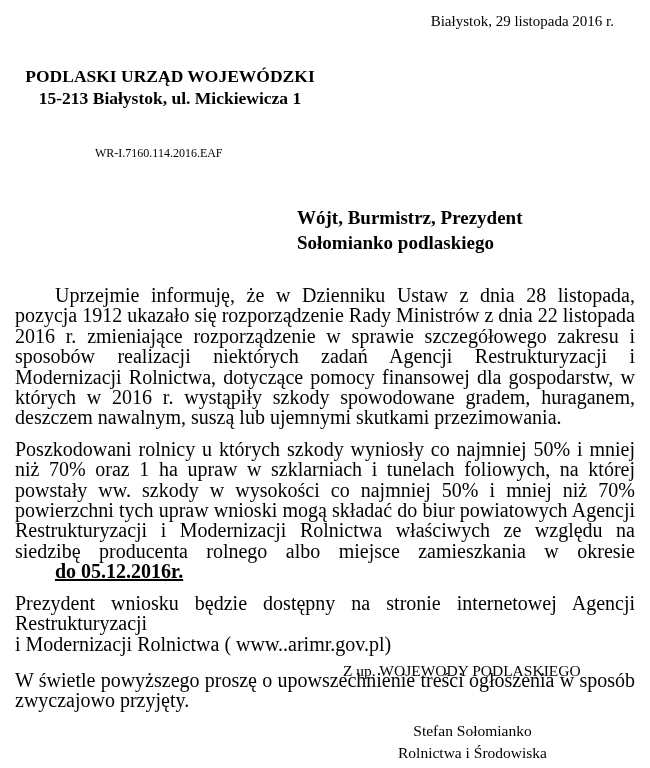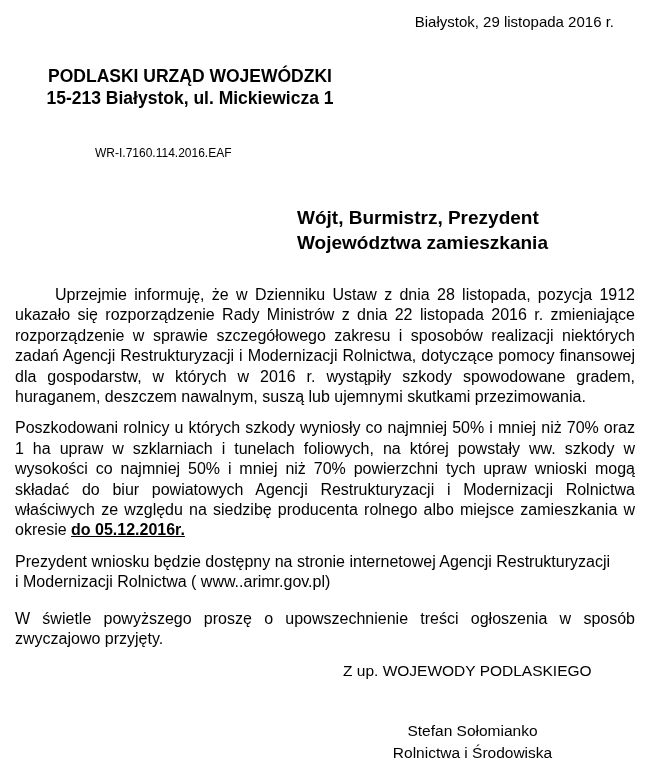--- a/index.html
+++ b/index.html
@@ -5,74 +5,74 @@
   html, body {
     margin: 0;
     padding: 0;
     background: #ffffff;
   }
   .page {
     position: relative;
     width: 650px;
     height: 768px;
     background: #ffffff;
-    font-family: Liberation Sans, sans-serif;
+    font-family: Liberation Serif, serif;
     color: #000000;
     overflow: hidden;
   }
   .date-line {
     position: absolute;
     top: 13px;
     right: 36px;
     font-size: 15px;
     white-space: nowrap;
   }
   .letterhead {
     position: absolute;
     top: 65px;
     left: 0;
     width: 340px;
     text-align: center;
     font-weight: bold;
     font-size: 17.5px;
     line-height: 22px;
-    padding-left: 20px;
   }
   .refnum {
     position: absolute;
     top: 146px;
     left: 95px;
     font-size: 12px;
   }
   .addressee {
     position: absolute;
     top: 205px;
     left: 297px;
     font-weight: bold;
     font-size: 19px;
     line-height: 25px;
   }
   .body-text {
     position: absolute;
     top: 285px;
     left: 15px;
     width: 620px;
-    font-size: 16px;
+    font-size: 20px;
     line-height: 20.4px;
     text-align: justify;
   }
   .body-text p { margin: 0; }
   .p1 { text-indent: 40px; }
   .p2 { margin-top: 11px !important; }
   .p3 { margin-top: 11px !important; text-align: left; }
   .p4 { margin-top: 16px !important; }
   .deadline {
     font-weight: bold;
     text-decoration: underline;
     white-space: nowrap;
+    margin-left: 40px;
   }
   .signoff {
     position: absolute;
     top: 662px;
     left: 343px;
     font-size: 15.5px;
     white-space: nowrap;
   }
   .signature {
     position: absolute;
@@ -94,21 +94,21 @@
 
   <div class="letterhead">
     <div>PODLASKI URZĄD WOJEWÓDZKI</div>
     <div>15-213 Białystok, ul. Mickiewicza 1</div>
   </div>
 
   <div class="refnum">WR-I.7160.114.2016.EAF</div>
 
   <div class="addressee">
     <div>Wójt, Burmistrz, Prezydent</div>
-    <div>Województwa zamieszkania</div>
+    <div>Sołomianko podlaskiego</div>
   </div>
 
   <div class="body-text">
     <p class="p1">Uprzejmie informuję, że w Dzienniku Ustaw z dnia 28 listopada, pozycja 1912 ukazało się rozporządzenie Rady Ministrów z dnia 22 listopada 2016 r. zmieniające rozporządzenie w sprawie szczegółowego zakresu i sposobów realizacji niektórych zadań Agencji Restrukturyzacji i Modernizacji Rolnictwa, dotyczące pomocy finansowej dla gospodarstw, w których w 2016 r. wystąpiły szkody spowodowane gradem, huraganem, deszczem nawalnym, suszą lub ujemnymi skutkami przezimowania.</p>
 
     <p class="p2"><span>Poszkodowani rolnicy u których szkody wyniosły co najmniej 50% i mniej niż 70% oraz 1 ha upraw w szklarniach i tunelach foliowych, na której powstały ww. szkody w wysokości co najmniej 50% i mniej niż 70% powierzchni tych upraw wnioski mogą składać do biur powiatowych Agencji Restrukturyzacji i Modernizacji Rolnictwa właściwych ze względu na siedzibę producenta rolnego albo miejsce zamieszkania w okresie </span><span class="deadline">do 05.12.2016r.</span></p>
 
     <p class="p3">
       </p>
       <div>Prezydent wniosku będzie dostępny na stronie internetowej Agencji Restrukturyzacji</div>

